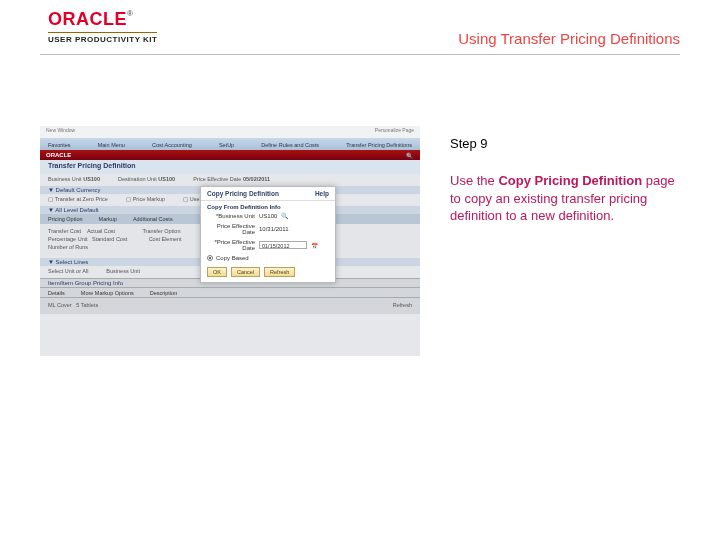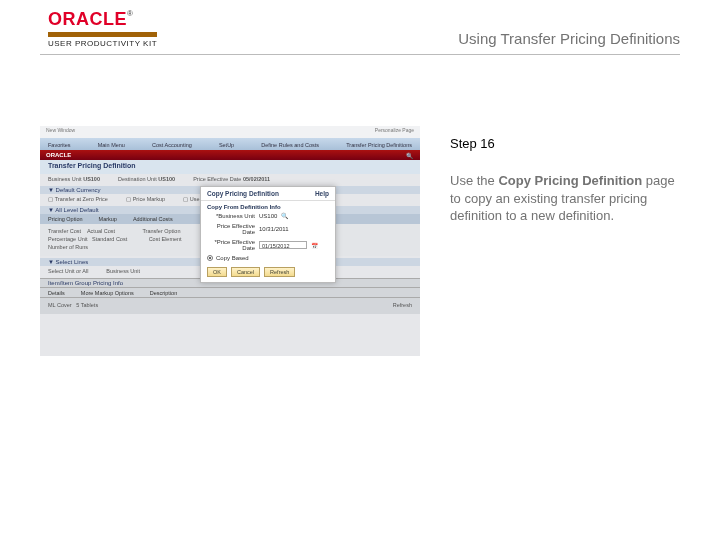--- a/index.html
+++ b/index.html
@@ -24,33 +24,33 @@
     letter-spacing: 0.5px;
     display: inline-block;
   }
   .logo-tm {
     font-size: 8px;
     vertical-align: top;
     color: #444;
   }
   .logo-sub {
     font-size: 8px;
-    font-weight: normal;
+    font-weight: bold;
     letter-spacing: 0.5px;
     color: #222;
-    border-top: 5px solid #a16207;
+    border-top: 1px solid #a16207;
     margin-top: 2px;
     padding-top: 2px;
   }
   .header-title {
     position: absolute;
     top: 30px;
     right: 40px;
     font-size: 15px;
-    color: #737373;
+    color: #ef4444;
   }
   .header-rule {
     position: absolute;
     top: 54px;
     left: 40px;
     right: 40px;
     border: none;
     border-top: 1px solid #bbb;
   }
   .screenshot-frame {
@@ -211,21 +211,21 @@
     font-size: 13px;
     color: #000;
   }
   .instruction {
     position: absolute;
     top: 172px;
     left: 450px;
     width: 230px;
     font-size: 13px;
     line-height: 1.35;
-    color: #737373;
+    color: #be185d;
   }
 </style>
 </head>
 <body>
 
 <div class="logo-block">
   <span class="logo-oracle">ORACLE</span><span class="logo-tm">®</span>
   <div class="logo-sub">USER PRODUCTIVITY KIT</div>
 </div>
 
@@ -316,17 +316,17 @@
       <span>Copy Based</span>
     </div>
     <div class="dialog-btns">
       <span class="btn">OK</span>
       <span class="btn">Cancel</span>
       <span class="btn">Refresh</span>
     </div>
   </div>
 </div>
 
-<div class="step-label">Step 16</div>
+<div class="step-label">Step 9</div>
 
 <div class="instruction">
   <span>Use the </span><b>Copy Pricing Definition</b><span> page to copy an existing transfer pricing definition to a new definition.</span>
 </div>
 
 </body></html>

